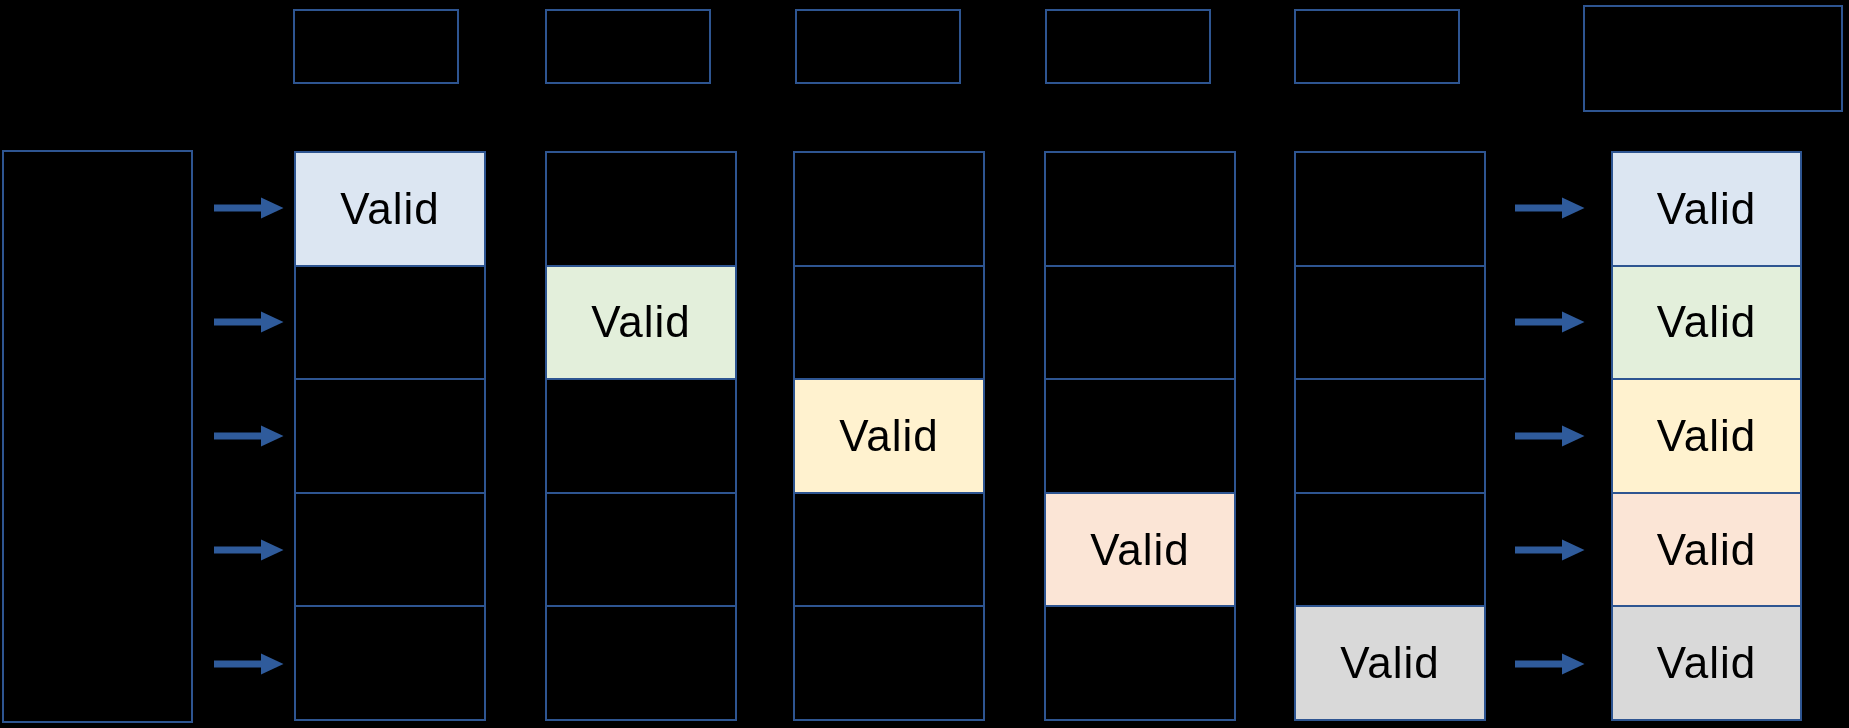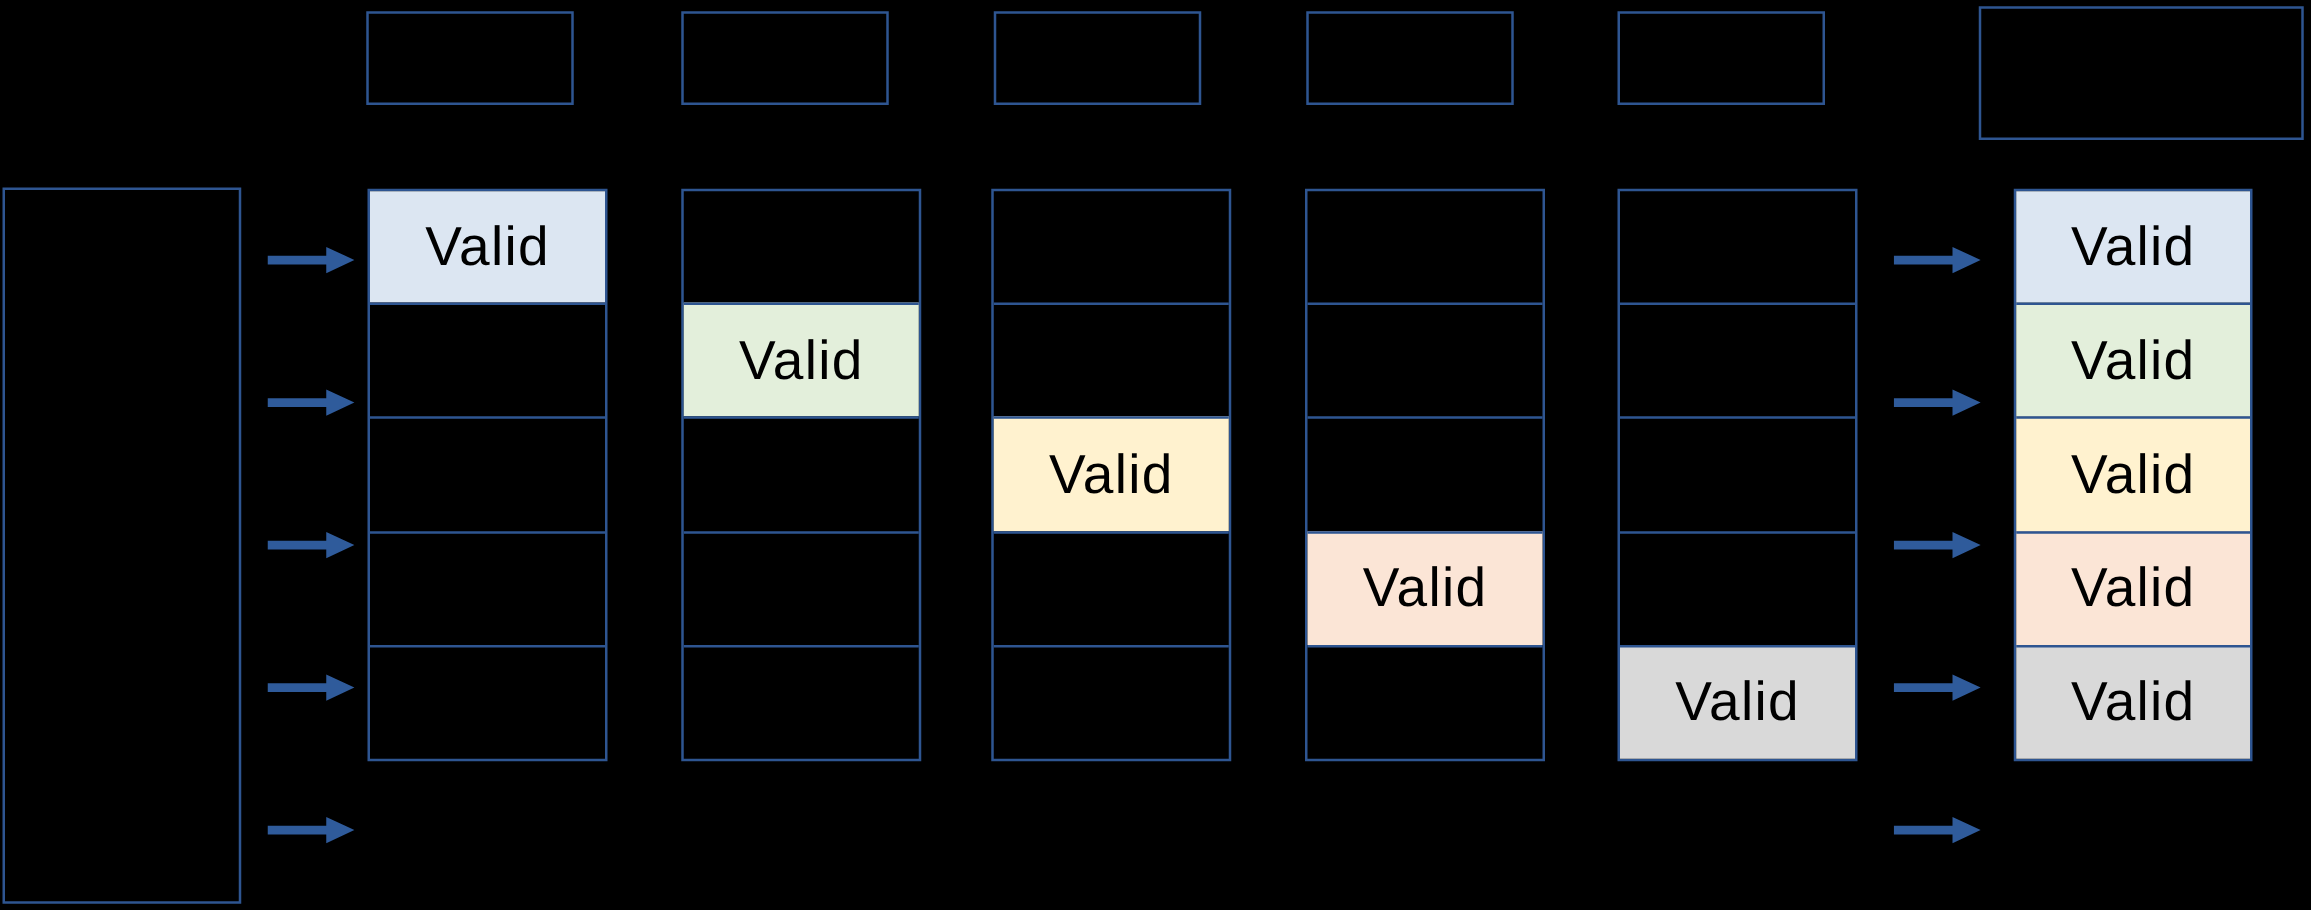--- a/index.html
+++ b/index.html
@@ -12,21 +12,21 @@
   .hbox{
     position:absolute;top:9px;width:166px;height:75px;
     border:2.5px solid var(--border);box-sizing:border-box;background:transparent;
   }
   .hbox.large{top:5px;width:260px;height:107px;}
   .tallbox{
     position:absolute;left:2px;top:150px;width:191px;height:573px;
     border:2.5px solid var(--border);box-sizing:border-box;background:transparent;
   }
   .col{
-    position:absolute;top:151px;width:192px;height:458px;
+    position:absolute;top:151px;width:192px;height:570px;
     border:2.5px solid var(--border);box-sizing:border-box;
     display:flex;flex-direction:column;background:transparent;
   }
   .cell{
     flex:1;border-top:2.5px solid var(--border);
     display:flex;align-items:center;justify-content:center;
     box-sizing:border-box;background:transparent;
   }
   .cell:first-child{border-top:none;}
   .vlabel{

